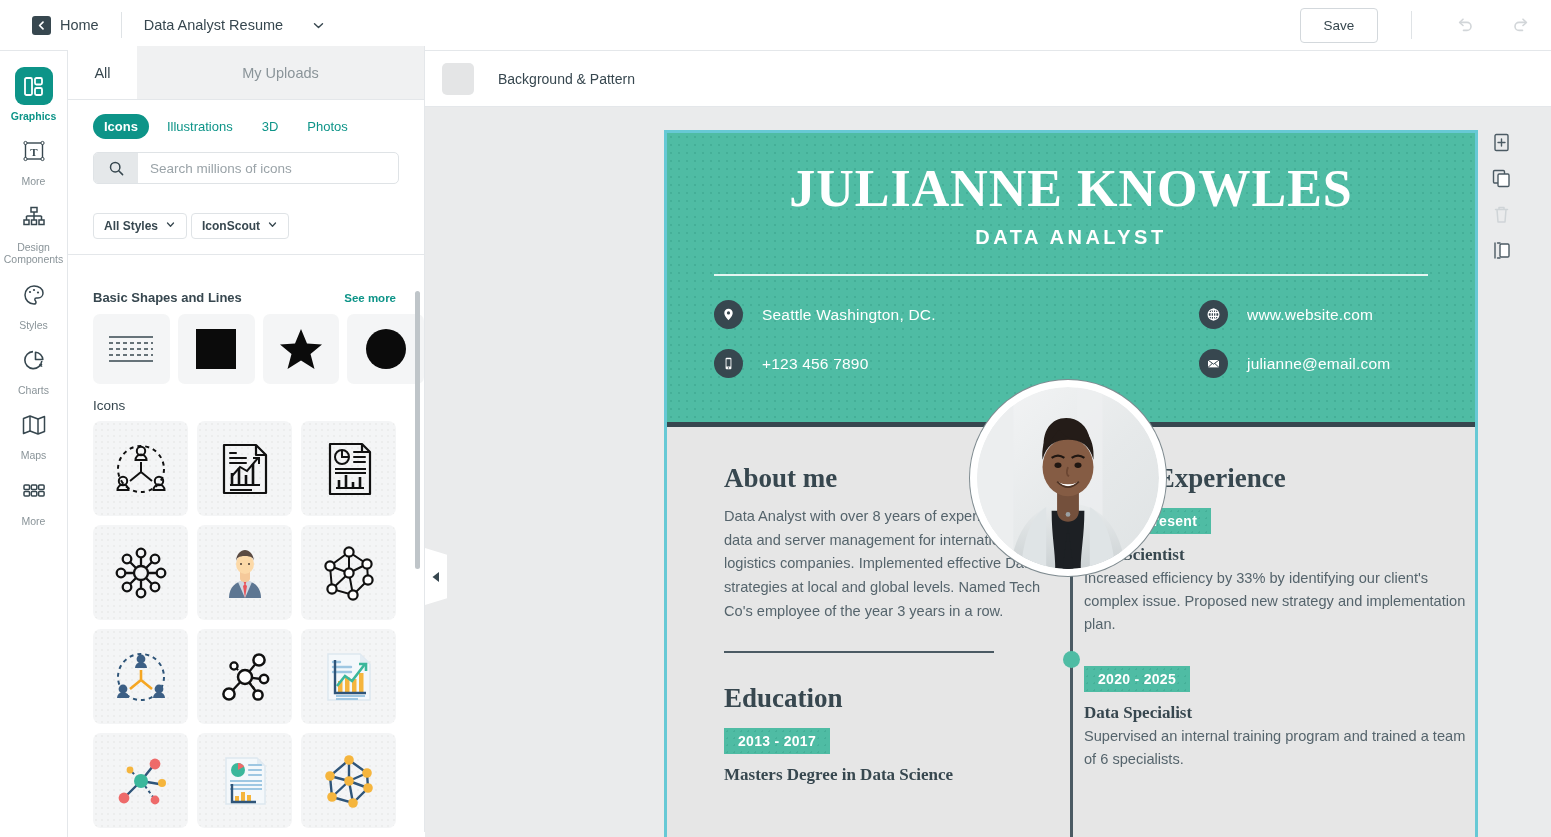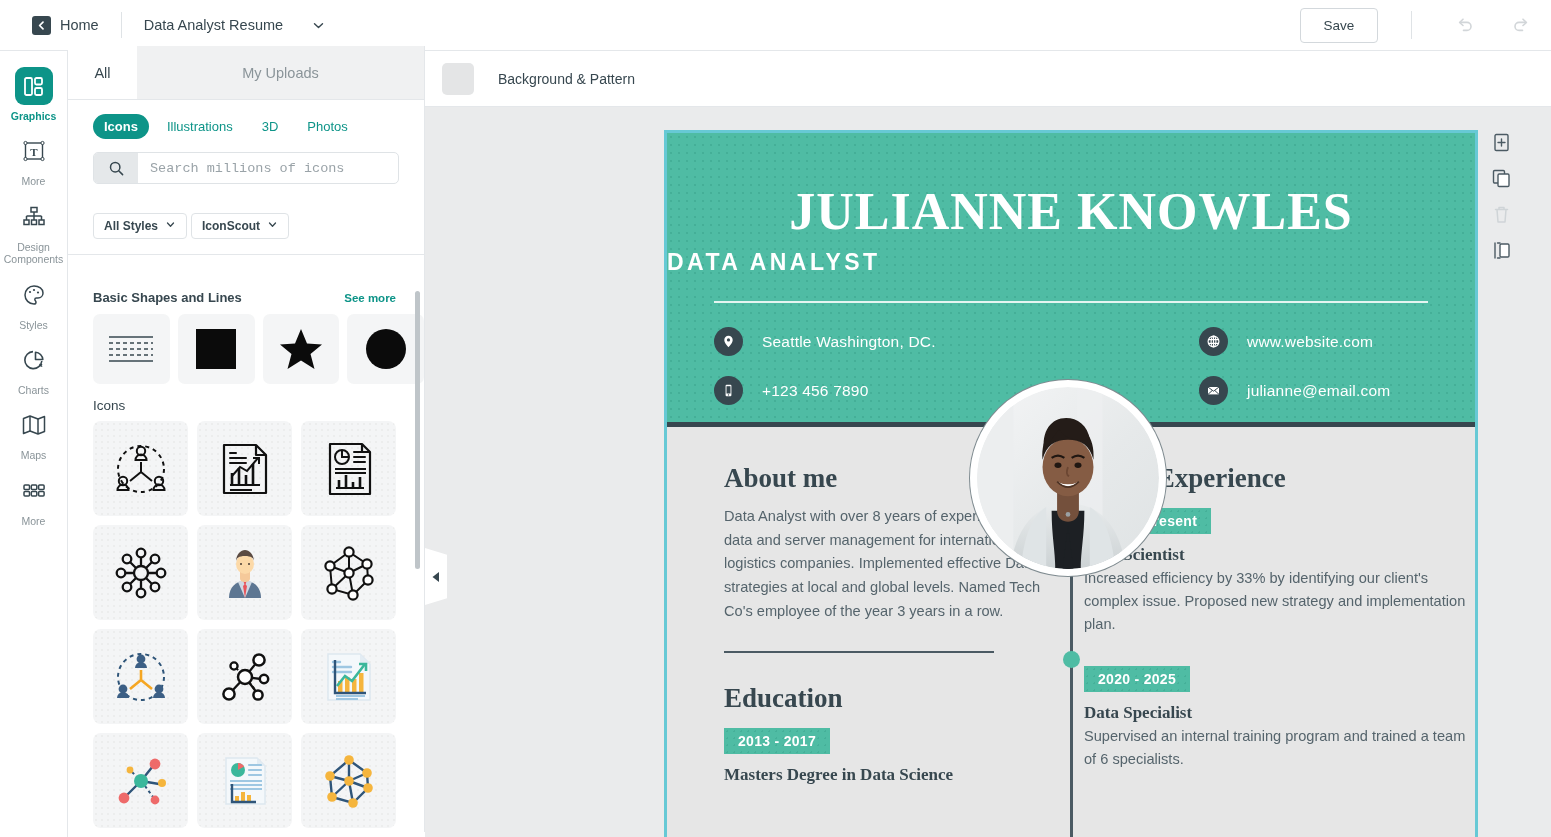--- a/index.html
+++ b/index.html
@@ -78,21 +78,21 @@
   .search-wrap{
     margin:13px 25px 0 25px;height:32px;border:1px solid #dfe3e6;border-radius:5px;
     display:flex;align-items:center;overflow:hidden;
   }
   .search-ico{
     width:44px;height:100%;background:#e5e8ea;display:flex;align-items:center;justify-content:center;
     cursor:pointer;
   }
   .search-inp{
     flex:1;border:none;outline:none;height:100%;font-size:13.5px;color:#37474f;
-    padding-left:12px;font-family:Liberation Mono, monospace;background:transparent;
+    padding-left:12px;font-family:Liberation Sans, sans-serif;background:transparent;
   }
   .search-inp::placeholder{color:#9aa3a8;}
   .filter-row{display:flex;gap:4px;margin:29px 25px 0 25px;}
   .filter{
     height:26px;border:1px solid #dfe3e6;border-radius:4px;background:#fff;
     display:flex;align-items:center;gap:7px;padding:0 10px;font-size:12px;
     color:#37474f;cursor:pointer;font-weight:bold;
   }
   .panel-div{height:1px;background:#e4e7ea;margin-top:15px;}
   .sec-head{
@@ -153,25 +153,25 @@
   }
   .doc-header{
     position:relative;height:294px;background:#4fbca4;
     background-image:radial-gradient(rgba(40,140,120,.28) 1px, transparent 1px);
     background-size:8px 8px;
   }
   .doc-header:after{
     content:"";position:absolute;left:0;right:0;bottom:0;height:5px;background:#37474f;
   }
   .res-name{
-    text-align:center;padding-top:53px;font-family:"Liberation Serif", serif;
+    text-align:center;padding-top:30px;font-family:"Liberation Serif", serif;
     font-size:52px;font-weight:bold;color:#ffffff;letter-spacing:1px;line-height:1;
   }
   .res-role{
-    text-align:left;margin-top:11px;font-size:23px;font-weight:bold;color:#fff;
+    text-align:center;margin-top:11px;font-size:20px;font-weight:bold;color:#fff;
     letter-spacing:3.5px;
   }
   .res-rule{height:2px;background:rgba(255,255,255,.85);margin:25px 47px 0 47px;}
   .contacts{display:flex;padding:24px 47px 0 47px;}
   .cc-col{width:50%;display:flex;flex-direction:column;gap:20px;}
   .cc-col.right{padding-left:128px;}
   .cc{display:flex;align-items:center;gap:19px;}
   .cc-ic{
     width:29px;height:29px;border-radius:50%;background:#37474f;flex:none;
     display:flex;align-items:center;justify-content:center;

